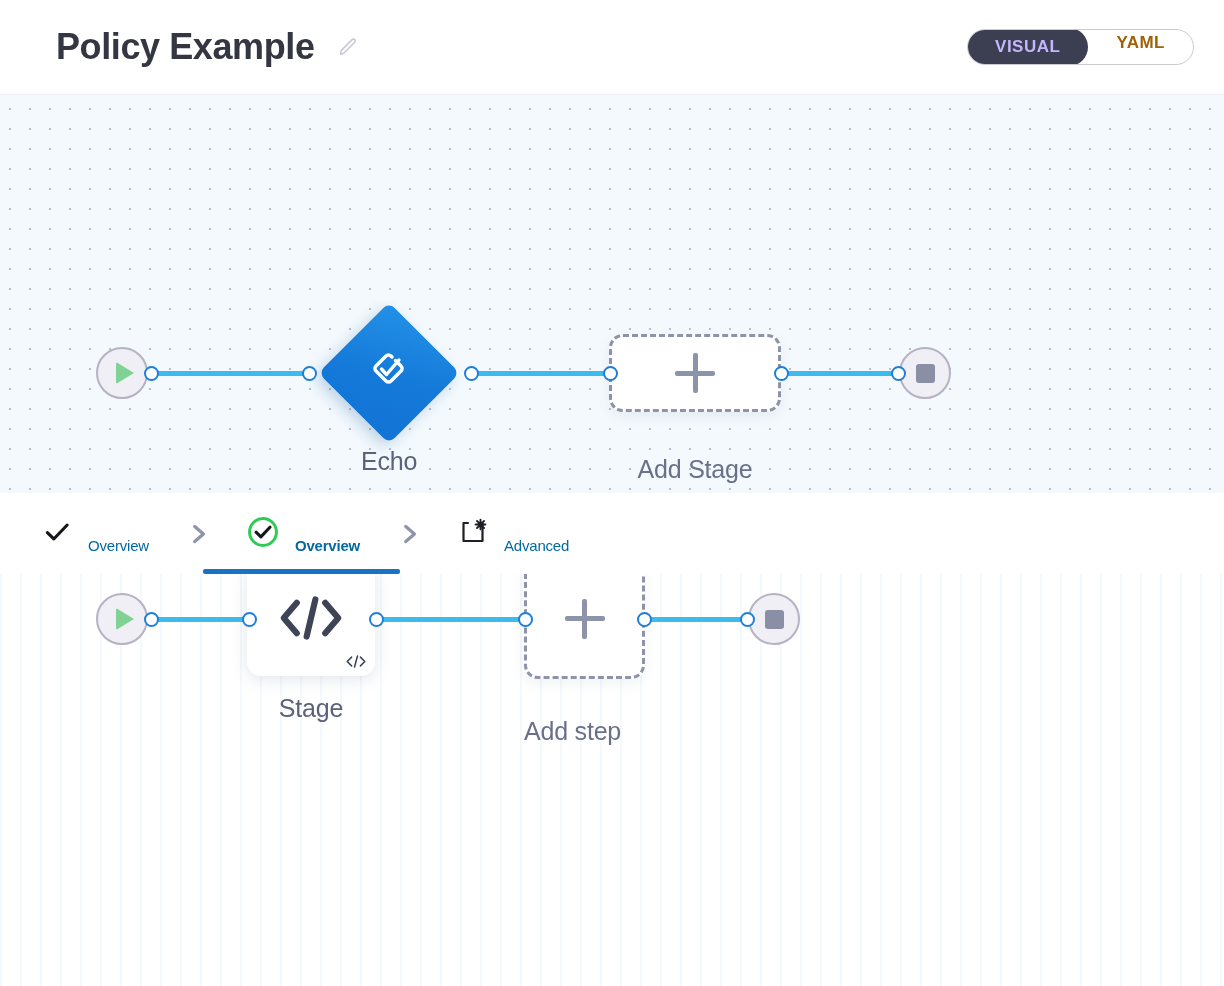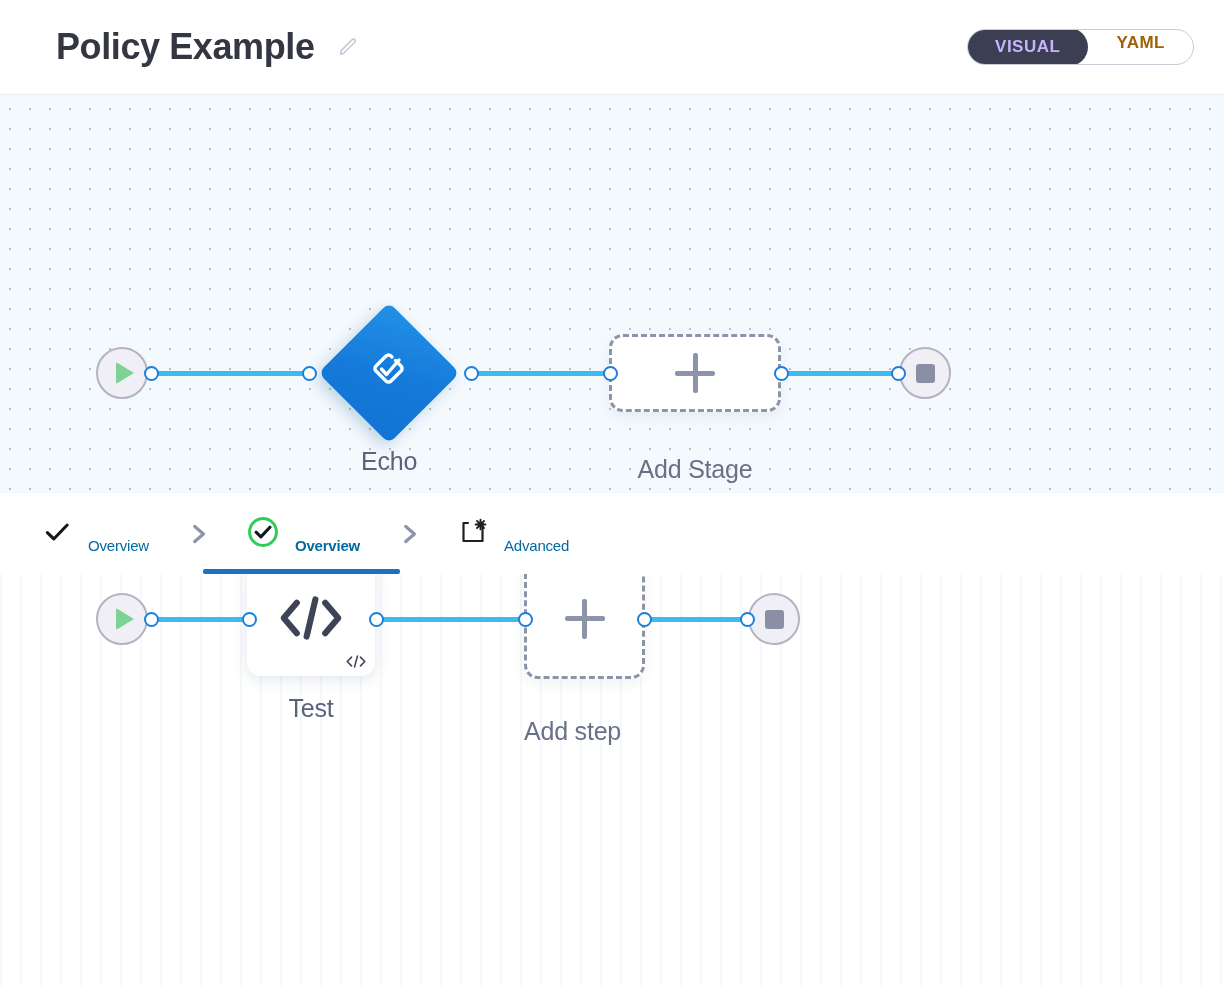--- a/index.html
+++ b/index.html
@@ -396,21 +396,21 @@
       </svg>
     </span>
     <span class="step-badge">
       <svg viewBox="0 0 30 20" width="22" height="15" fill="none" stroke="#3e4456" stroke-width="2.1" stroke-linecap="round" stroke-linejoin="round">
         <path d="M9 4 L3 10 L9 16"></path>
         <path d="M21 4 L27 10 L21 16"></path>
         <path d="M17 2.5 L13 17.5"></path>
       </svg>
     </span>
   </div>
-  <div class="caption" style="left:247px; top:120px; width:128px;">Test</div>
+  <div class="caption" style="left:247px; top:120px; width:128px;">Stage</div>
 
   <div class="port" style="left:369px; top:38px;"></div>
 
   <div class="edge" style="left:375px; top:43px; width:145px;"></div>
   <div class="port" style="left:518px; top:38px;"></div>
 
   <div class="node add-node" style="left:524px; top:-16px; width:121px; height:121px;">
     <div class="plus"></div>
   </div>
   <div class="caption caption-grey" style="left:500px; top:119px; width:145px;">Add step</div>

